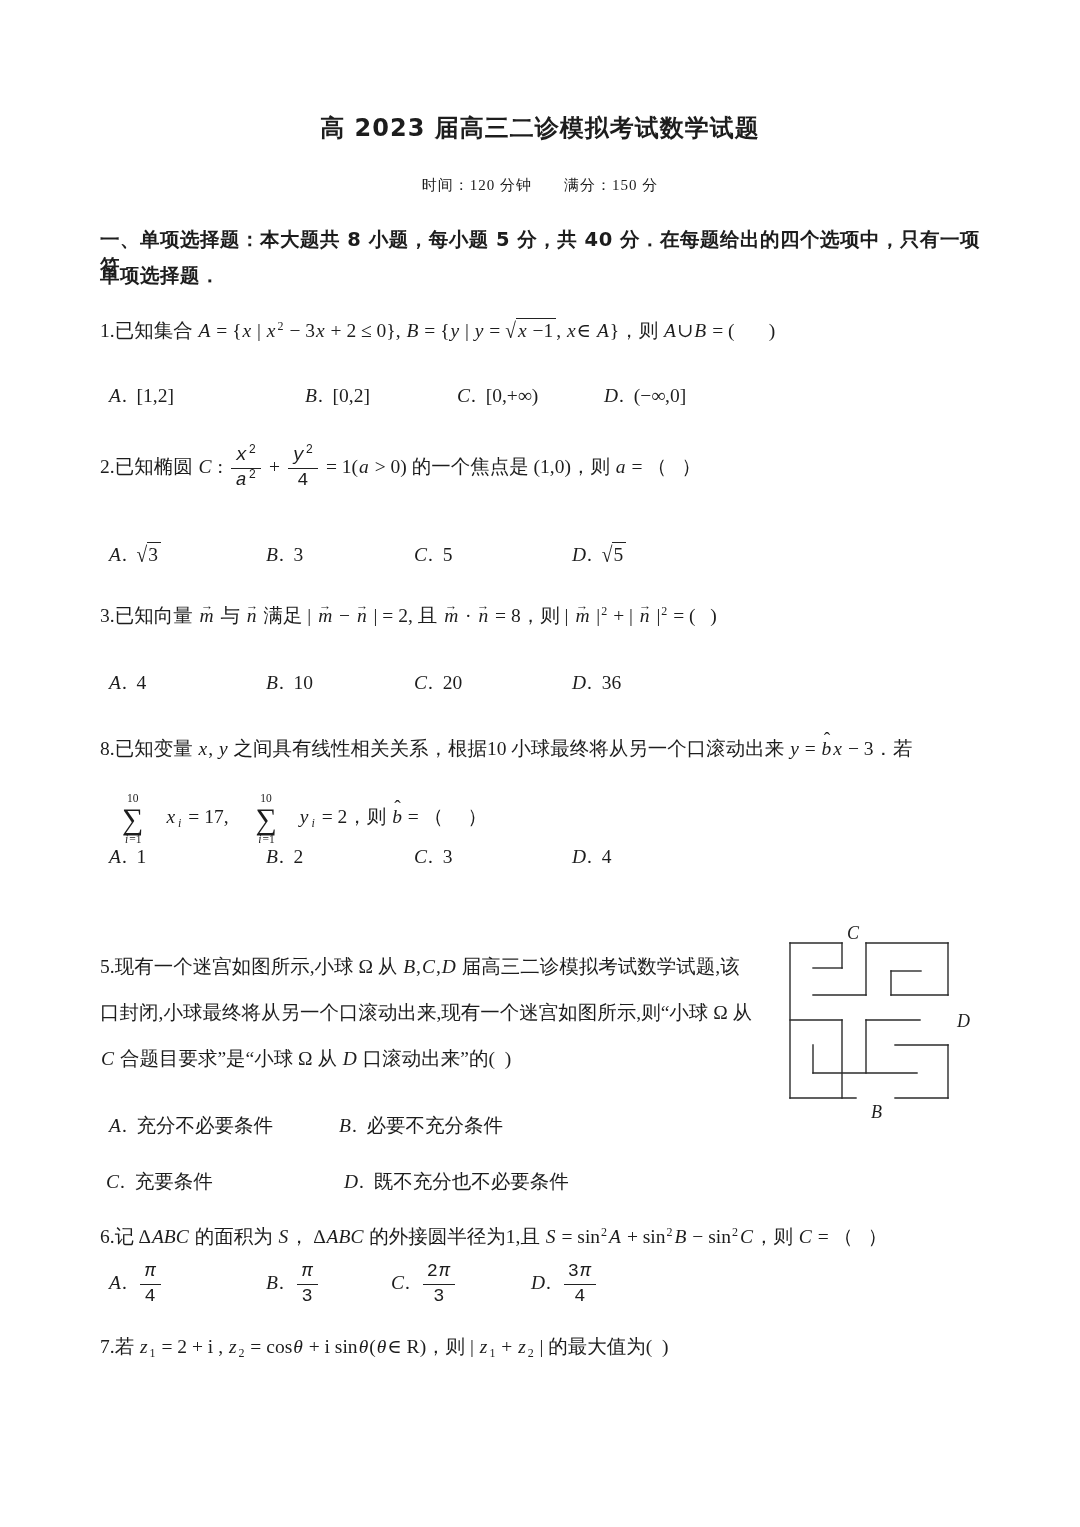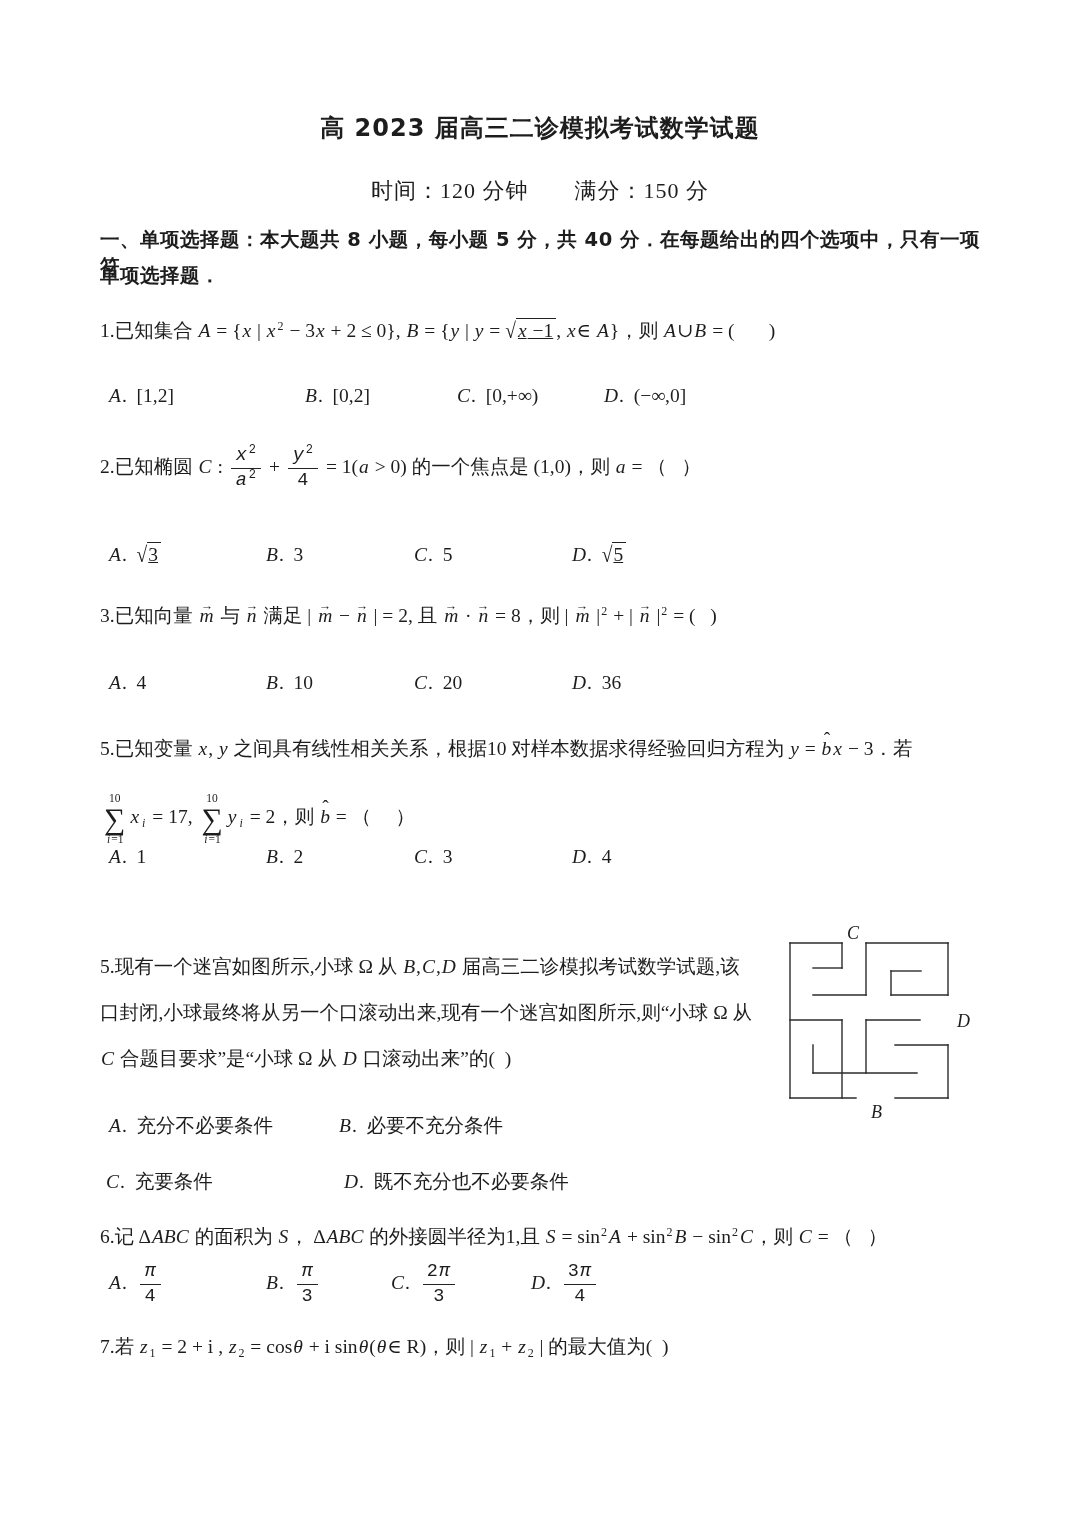--- a/index.html
+++ b/index.html
@@ -4,21 +4,21 @@
 <style>
   html,body{margin:0;padding:0;}
   body{
     width:1080px;height:1527px;background:#ffffff;position:relative;
     font-family:"Liberation Serif","DejaVu Serif",serif;color:#1d1d1d;
     overflow:hidden;
   }
   .abs{position:absolute;}
   .title{left:0;top:112px;width:1080px;text-align:center;font-size:24px;font-weight:bold;
          font-family:"DejaVu Sans","Liberation Sans",sans-serif;letter-spacing:1px;}
-  .subtitle{left:0;top:176px;width:1080px;text-align:center;font-size:22px;letter-spacing:1px;}
+  .subtitle{left:0;top:176px;width:1080px;text-align:center;font-size:15px;letter-spacing:1px;}
   .sec{left:100px;width:880px;font-size:19.5px;font-weight:bold;
        font-family:"DejaVu Sans","Liberation Sans",sans-serif;letter-spacing:0.5px;}
   .stem{left:100px;font-size:19.5px;line-height:30px;white-space:nowrap;}
   .opts{left:108px;font-size:19.5px;display:flex;align-items:center;white-space:nowrap;}
   .opt{display:inline-block;}
   
   .rt{font-style:normal;}
   .ri{font-style:italic;padding:0 1px;}
   .rsup{font-size:12px;position:relative;top:-7px;padding:0 1px;}
   .rsub{font-size:12px;position:relative;top:4px;padding:0 1px;font-style:italic;}
@@ -28,23 +28,23 @@
             font-size:0.7em;font-style:normal;}
   .hat{display:inline-block;position:relative;font-style:italic;padding:0 1px;}
   .hat .cap{position:absolute;top:-0.52em;left:55%;transform:translateX(-50%);
             font-style:normal;font-size:1em;}
   .frac{display:inline-block;vertical-align:middle;text-align:center;line-height:1.1;
         margin:0 3px;font-size:18.5px;font-family:Liberation Mono, monospace;}
   .frac .fn{display:block;border-bottom:1.3px solid #222;padding:0 4px 2px;}
   .frac .fd{display:block;padding-top:2px;}
   .sq{display:inline-block;white-space:nowrap;}
   .sq .sgn{display:inline-block;transform:scaleY(1.12);}
-  .sq .bar{border-top:1.3px solid #222;padding:1px 3px 0 1px;text-decoration:underline;}
+  .sq .bar{border-top:1.3px solid #222;padding:1px 3px 0 1px;}
   .sum{display:inline-flex;flex-direction:column;align-items:center;vertical-align:middle;
-       line-height:1;margin:0 4px;}
+       line-height:1;margin:0 22px;}
   .sum .stop,.sum .sbot{font-size:11.5px;line-height:1.1;}
   .sum .ssig{font-size:30px;line-height:0.95;}
   .maze text{font-size:18px;font-style:italic;fill:#1d1d1d;
              font-family:"Liberation Serif","DejaVu Serif",serif;}
   .maze line{stroke:#2b2b2b;stroke-width:1.4;stroke-linecap:square;fill:none;}
 </style>
 </head>
 <body>
 
 <div class="abs title">高 2023 届高三二诊模拟考试数学试题</div>
@@ -69,21 +69,21 @@
 </div>
 
 <div class="abs stem" style="top:601px"><span class="rt">3.已知向量 </span><span class="vec"><span class="arr">→</span>m</span><span class="rt"> 与 </span><span class="vec"><span class="arr">→</span>n</span><span class="rt"> 满足 | </span><span class="vec"><span class="arr">→</span>m</span><span class="rt"> − </span><span class="vec"><span class="arr">→</span>n</span><span class="rt"> | = 2, 且 </span><span class="vec"><span class="arr">→</span>m</span><span class="rt"> · </span><span class="vec"><span class="arr">→</span>n</span><span class="rt"> = 8，则 | </span><span class="vec"><span class="arr">→</span>m</span><span class="rt"> |</span><span class="rsup">2</span><span class="rt"> + | </span><span class="vec"><span class="arr">→</span>n</span><span class="rt"> |</span><span class="rsup">2</span><span class="rt"> = (&nbsp;&nbsp;&nbsp;)</span></div>
 <div class="abs opts" style="top:672px">
   <span class="opt" style="width:157px"><span class="ri">A</span><span class="rt">.&nbsp; 4</span></span>
   <span class="opt" style="width:148px"><span class="ri">B</span><span class="rt">.&nbsp; 10</span></span>
   <span class="opt" style="width:158px"><span class="ri">C</span><span class="rt">.&nbsp; 20</span></span>
   <span class="opt"><span class="ri">D</span><span class="rt">.&nbsp; 36</span></span>
 </div>
 
-<div class="abs stem" style="top:734px"><span class="rt">5.已知变量 </span><span class="ri">x</span><span class="rt">, </span><span class="ri">y</span><span class="rt"> 之间具有线性相关关系，根据10 对样本数据求得经验回归方程为 </span><span class="ri">y</span><span class="rt"> = </span><span class="hat"><span class="cap">ˆ</span>b</span><span class="ri">x</span><span class="rt"> − 3．若</span></div>
+<div class="abs stem" style="top:734px"><span class="rt">8.已知变量 </span><span class="ri">x</span><span class="rt">, </span><span class="ri">y</span><span class="rt"> 之间具有线性相关关系，根据10 小球最终将从另一个口滚动出来 </span><span class="ri">y</span><span class="rt"> = </span><span class="hat"><span class="cap">ˆ</span>b</span><span class="ri">x</span><span class="rt"> − 3．若</span></div>
 <div class="abs stem" style="top:792px"><span class="sum">
       <span class="stop">10</span>
       <span class="ssig">∑</span>
       <span class="sbot"><span class="ri">i</span><span class="rt">=1</span></span>
     </span><span class="ri">x</span><span class="rsub"><span class="ri">i</span></span><span class="rt"> = 17, </span><span class="sum">
       <span class="stop">10</span>
       <span class="ssig">∑</span>
       <span class="sbot"><span class="ri">i</span><span class="rt">=1</span></span>
     </span><span class="ri">y</span><span class="rsub"><span class="ri">i</span></span><span class="rt"> = 2，则 </span><span class="hat"><span class="cap">ˆ</span>b</span><span class="rt"> = （&nbsp;&nbsp;&nbsp;&nbsp;&nbsp;）</span></div>
 <div class="abs opts" style="top:846px">

